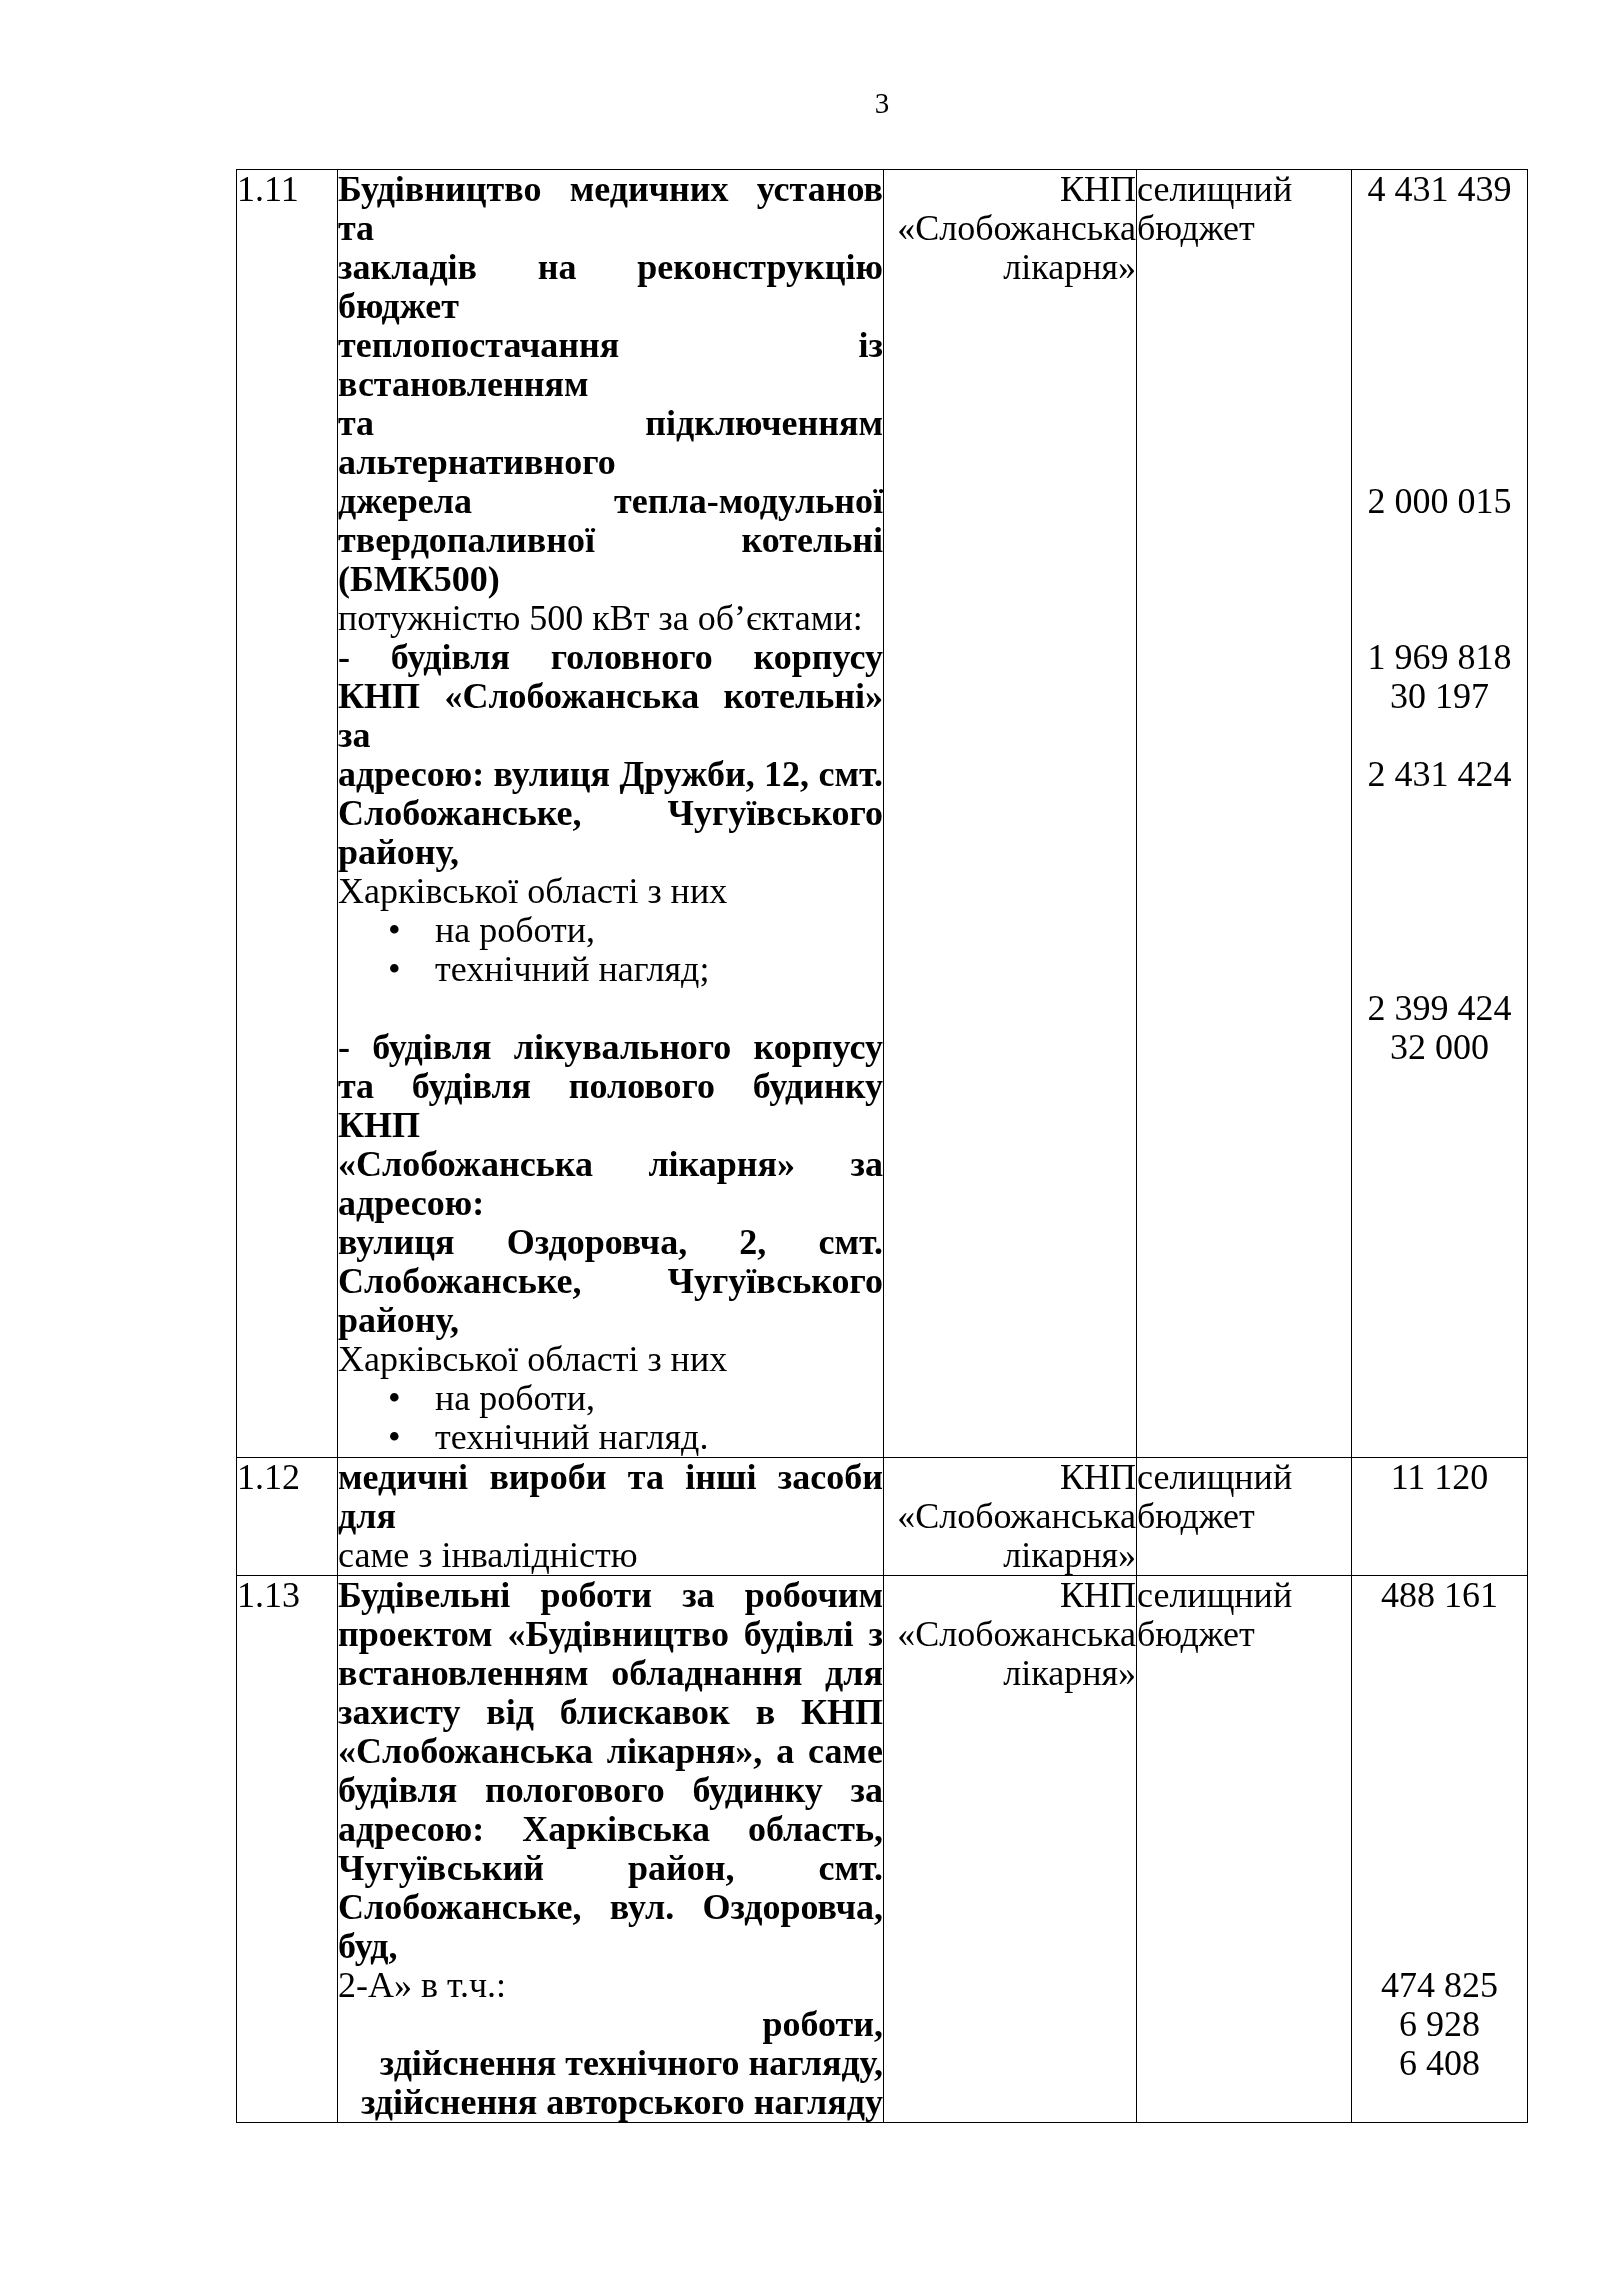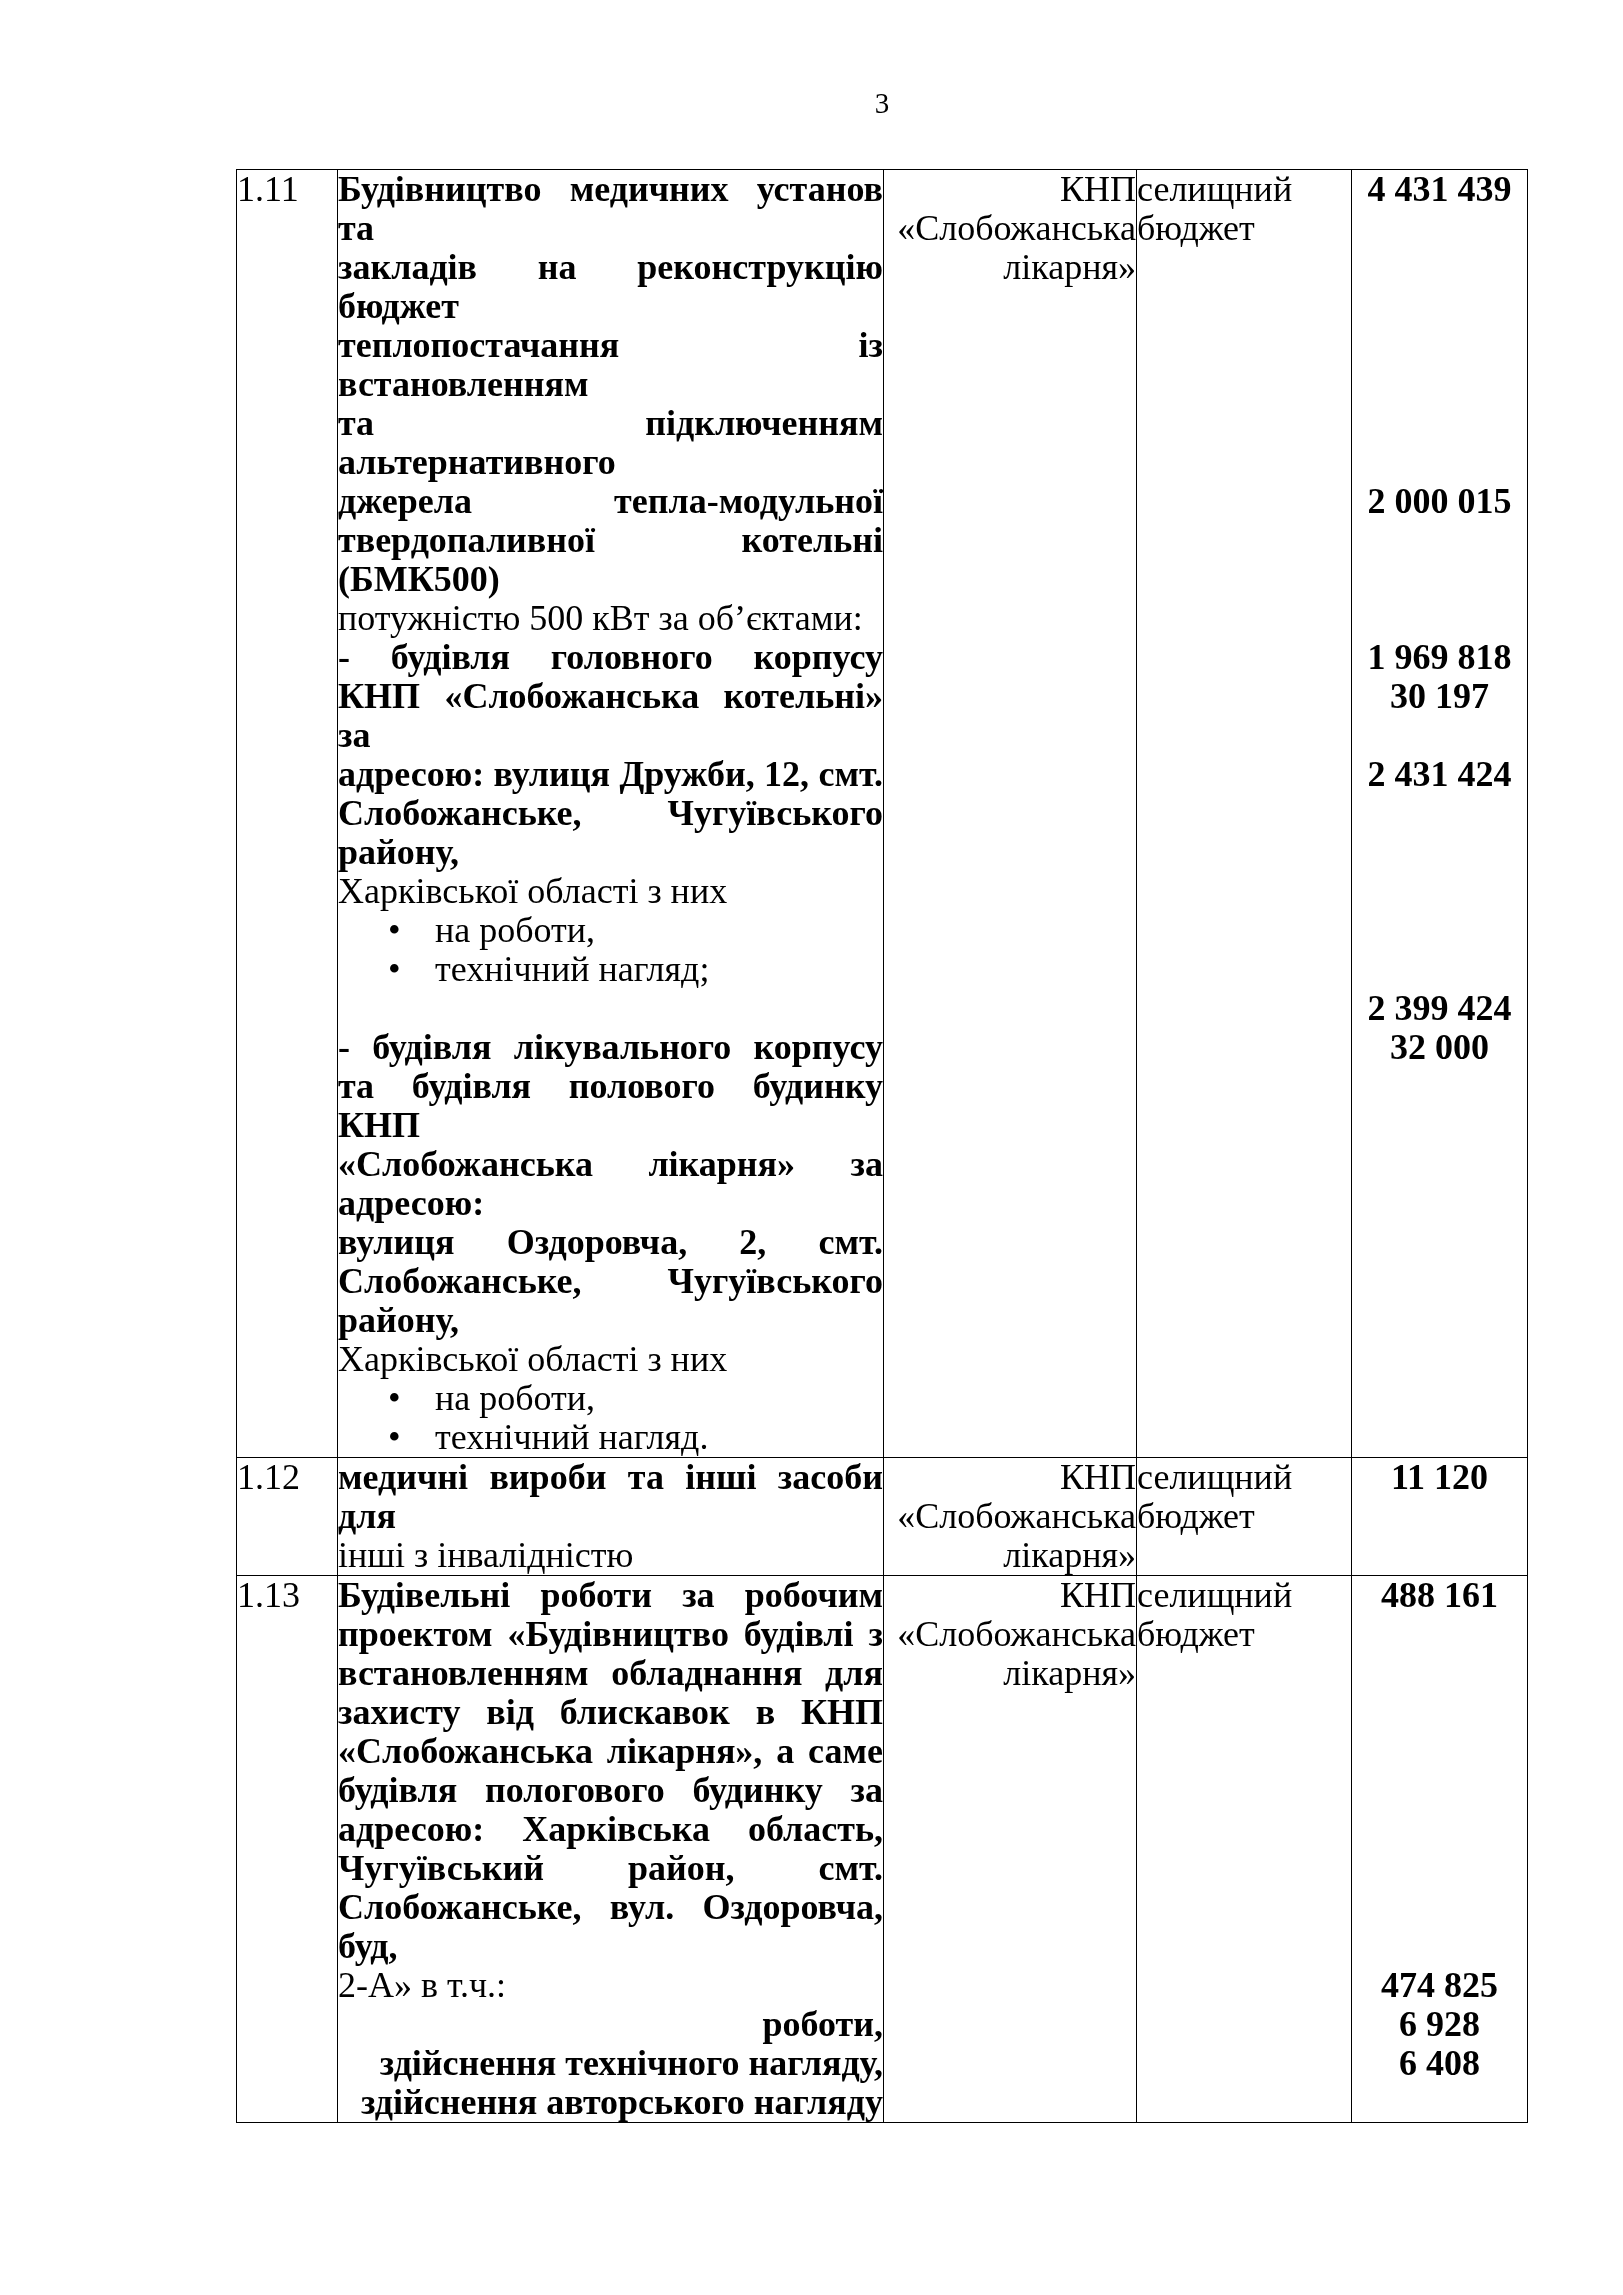--- a/index.html
+++ b/index.html
@@ -53,21 +53,20 @@
   }
   .cell-exec {
     text-align: center;
   }
   .cell-budget {
     padding-left: 15px;
     text-align: left;
   }
   .cell-amount {
     text-align: center;
-    font-weight: bold;
   }
   .line {
     min-height: 39px;
   }
   .line-j {
     text-align: justify;
     text-align-last: justify;
     font-weight: bold;
   }
   .line-l {
@@ -172,21 +171,21 @@
             <div class="line line-amt">2 399 424</div>
             <div class="line line-amt">32 000</div>
           </td>
         </tr>
         <tr>
           <td class="cell-num">
             <div class="line line-l">1.12</div>
           </td>
           <td class="cell-desc">
             <div class="line line-j">медичні вироби та інші засоби для</div>
-            <div class="line line-l">інші з інвалідністю</div>
+            <div class="line line-l">саме з інвалідністю</div>
           </td>
           <td class="cell-exec">
             <div class="line line-c">КНП</div>
             <div class="line line-c">«Слобожанська</div>
             <div class="line line-c">лікарня»</div>
           </td>
           <td class="cell-budget">
             <div class="line line-l">селищний</div>
             <div class="line line-l">бюджет</div>
           </td>

